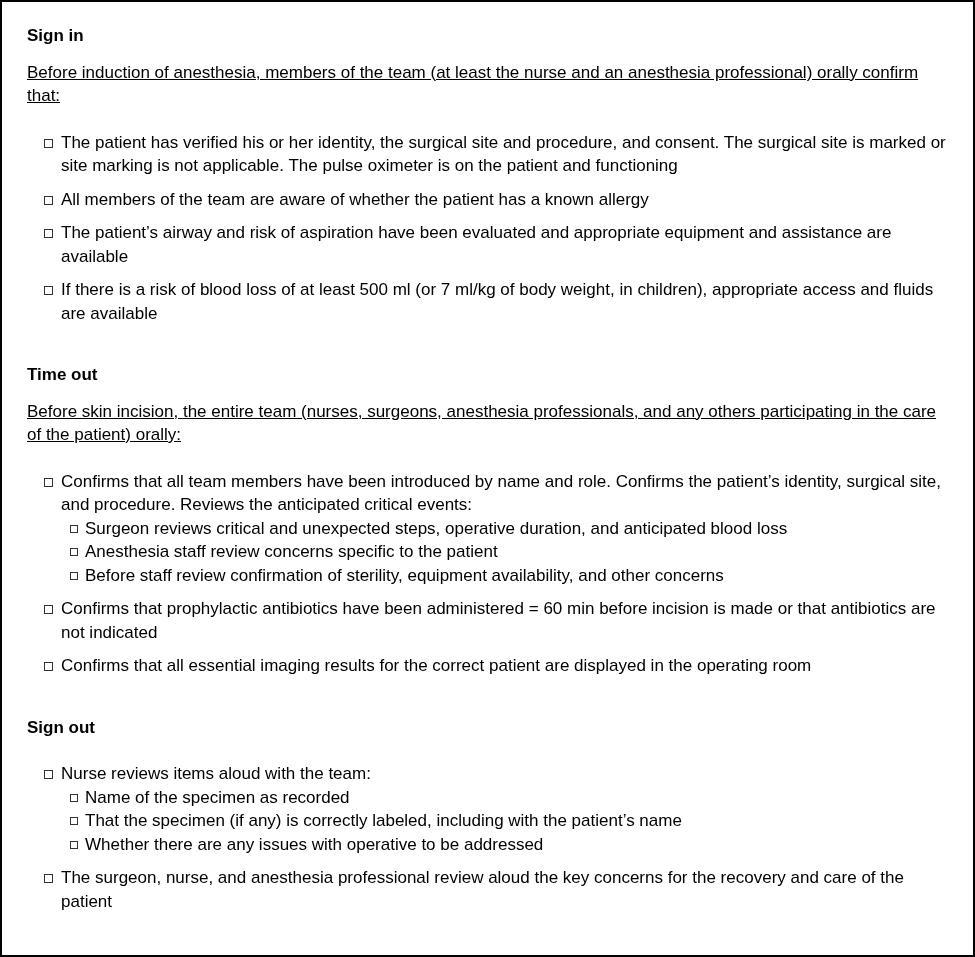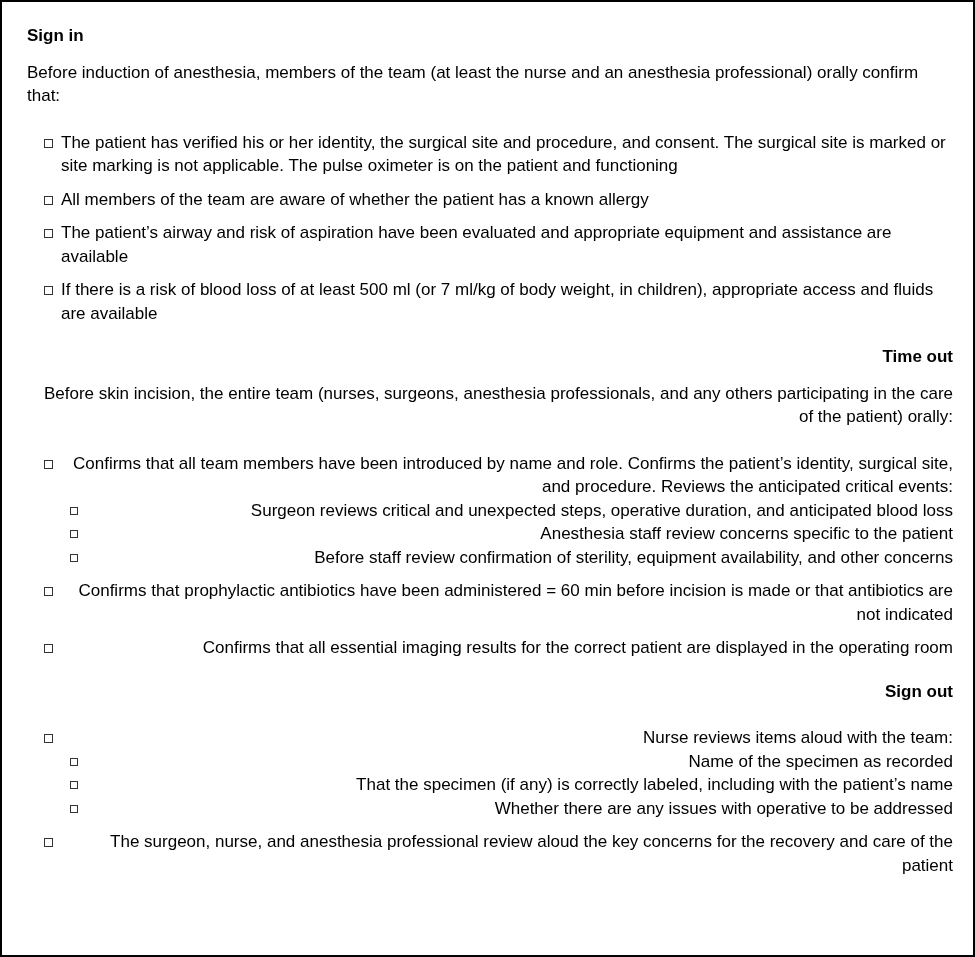--- a/index.html
+++ b/index.html
@@ -14,28 +14,28 @@
     border: 2px solid #000000;
     background: #ffffff;
     padding: 22px 20px 20px 25px;
     font-family: "Liberation Sans", "DejaVu Sans", sans-serif;
     font-size: 17px;
     line-height: 23.5px;
     color: #000000;
     overflow: hidden;
   }
   .section { margin: 0; }
-  .section + .section { margin-top: 20px; text-align: right; }
+  .section + .section { margin-top: 38px; }
   h2.heading {
     font-size: 17px;
     line-height: 23.5px;
     font-weight: bold;
     margin: 0 0 13px 0;
   }
-  p.intro { margin: 0; }
+  p.intro { margin: 0; text-decoration: underline; }
   ul.checklist {
     list-style: none;
     margin: 23px 0 0 0;
     padding: 0;
   }
   ul.checklist > li { position: relative; padding-left: 34px; margin: 0 0 10px 0; }
   ul.checklist > li:last-child { margin-bottom: 0; }
   ul.sublist {
     list-style: none;
     margin: 0;

